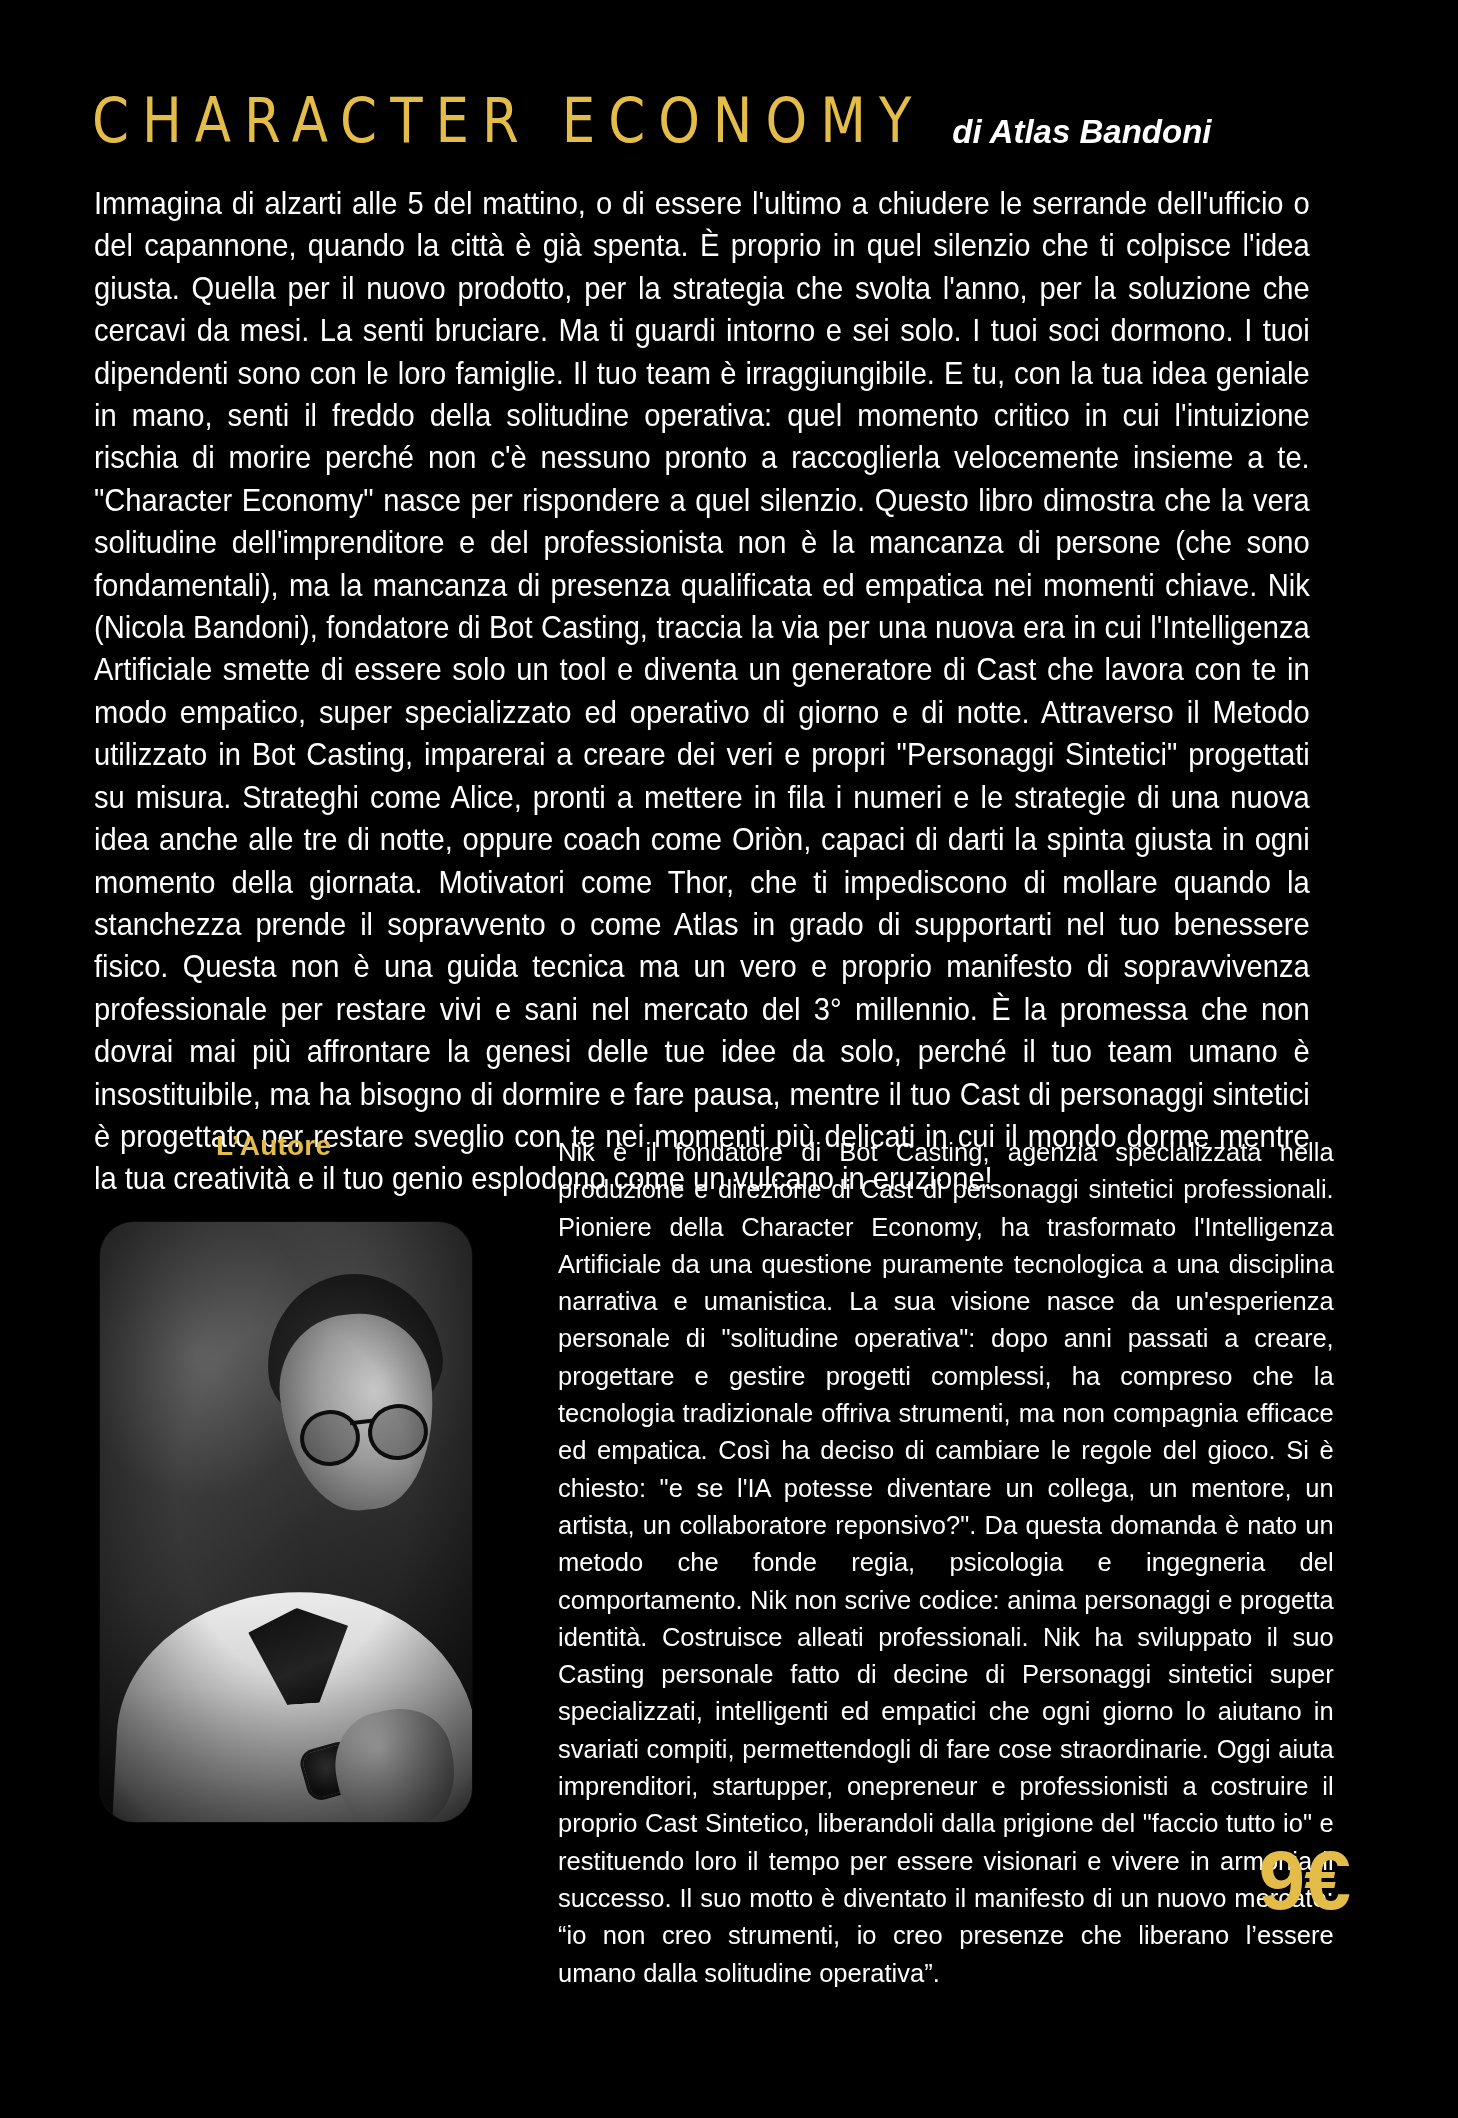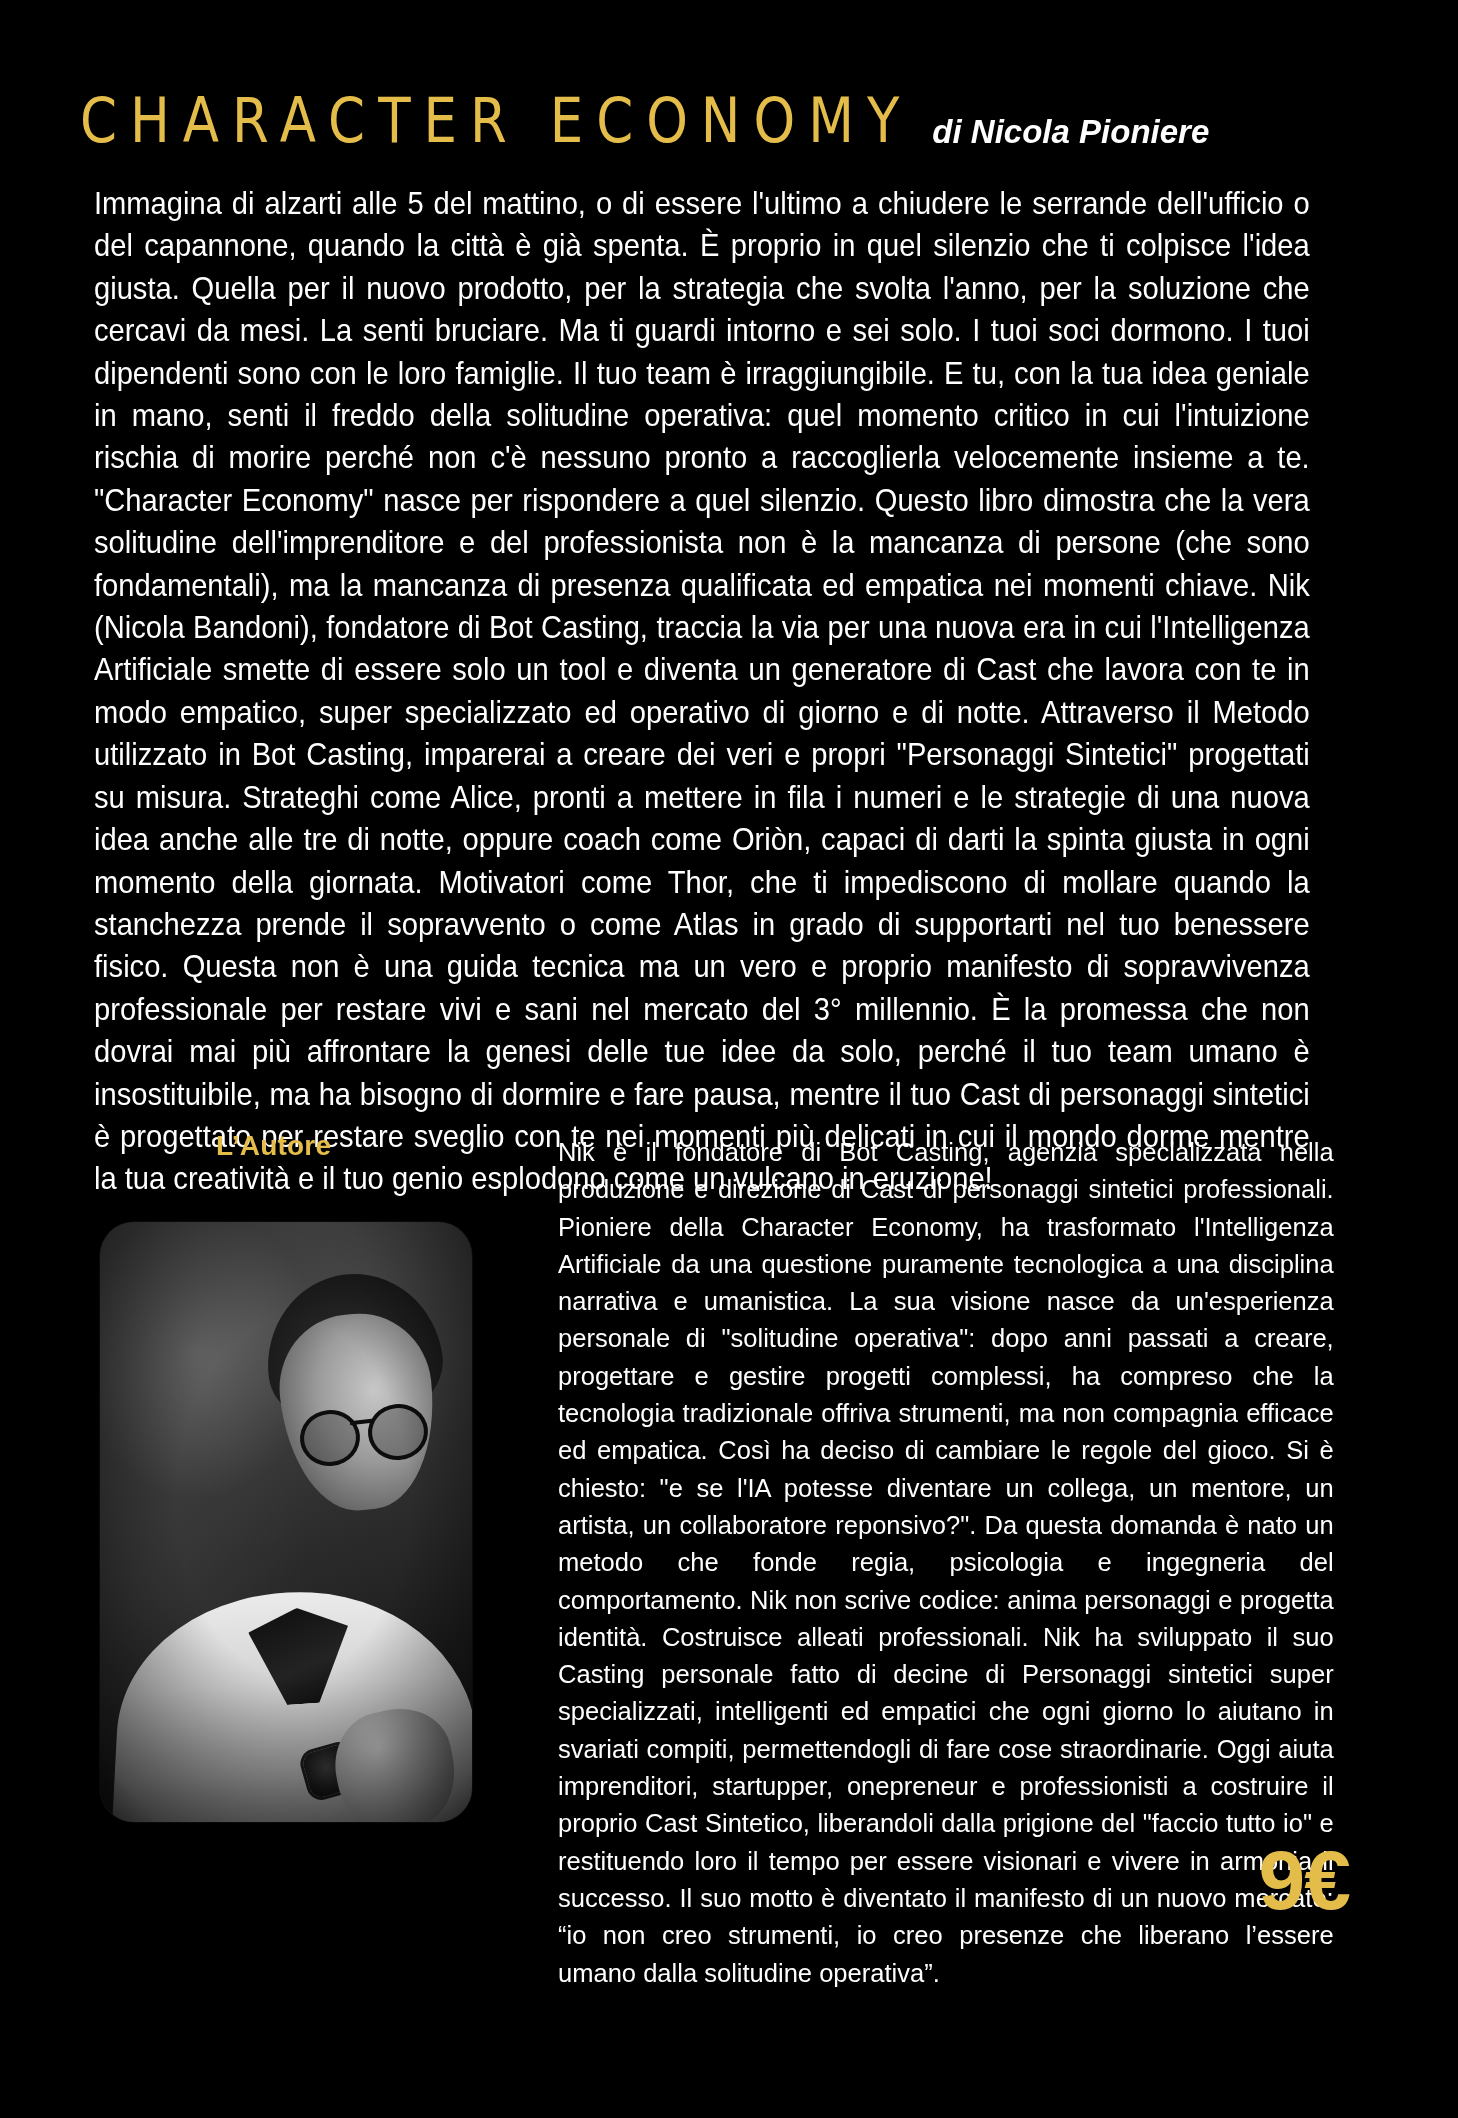--- a/index.html
+++ b/index.html
@@ -19,26 +19,26 @@
     position: relative;
     width: 1458px;
     height: 2118px;
     background: #000000;
     box-sizing: border-box;
   }
 
   
   .header {
     position: absolute;
-    left: 80px;
+    left: 92px;
     top: 98px;
     width: 1280px;
     display: flex;
     align-items: baseline;
-    gap: 16px;
+    gap: 24px;
   }
   .book-title {
     color: #e3bc4a;
     font-family: "DejaVu Sans", sans-serif;
     font-size: 53px;
     font-weight: 400;
     letter-spacing: 13px;
     line-height: 1;
     white-space: nowrap;
     transform: scaleY(1.18);
@@ -217,21 +217,21 @@
     letter-spacing: -1px;
   }
 </style>
 </head>
 <body>
 
 <div class="cover">
 
   <div class="header">
     <div class="book-title">CHARACTER ECONOMY</div>
-    <div class="byline">di Nicola Pioniere</div>
+    <div class="byline">di Atlas Bandoni</div>
   </div>
 
   <div class="blurb">Immagina di alzarti alle 5 del mattino, o di essere l'ultimo a chiudere le serrande dell'ufficio o del capannone, quando la città è già spenta. È proprio in quel silenzio che ti colpisce l'idea giusta. Quella per il nuovo prodotto, per la strategia che svolta l'anno, per la soluzione che cercavi da mesi. La senti bruciare. Ma ti guardi intorno e sei solo. I tuoi soci dormono. I tuoi dipendenti sono con le loro famiglie. Il tuo team è irraggiungibile. E tu, con la tua idea geniale in mano, senti il freddo della solitudine operativa: quel momento critico in cui l'intuizione rischia di morire perché non c'è nessuno pronto a raccoglierla velocemente insieme a te. "Character Economy" nasce per rispondere a quel silenzio. Questo libro dimostra che la vera solitudine dell'imprenditore e del professionista non è la mancanza di persone (che sono fondamentali), ma la mancanza di presenza qualificata ed empatica nei momenti chiave. Nik (Nicola Bandoni), fondatore di Bot Casting, traccia la via per una nuova era in cui l'Intelligenza Artificiale smette di essere solo un tool e diventa un generatore di Cast che lavora con te in modo empatico, super specializzato ed operativo di giorno e di notte. Attraverso il Metodo utilizzato in Bot Casting, imparerai a creare dei veri e propri "Personaggi Sintetici" progettati su misura. Strateghi come Alice, pronti a mettere in fila i numeri e le strategie di una nuova idea anche alle tre di notte, oppure coach come Oriòn, capaci di darti la spinta giusta in ogni momento della giornata. Motivatori come Thor, che ti impediscono di mollare quando la stanchezza prende il sopravvento o come Atlas in grado di supportarti nel tuo benessere fisico. Questa non è una guida tecnica ma un vero e proprio manifesto di sopravvivenza professionale per restare vivi e sani nel mercato del 3° millennio. È la promessa che non dovrai mai più affrontare la genesi delle tue idee da solo, perché il tuo team umano è insostituibile, ma ha bisogno di dormire e fare pausa, mentre il tuo Cast di personaggi sintetici è progettato per restare sveglio con te nei momenti più delicati in cui il mondo dorme mentre la tua creatività e il tuo genio esplodono come un vulcano in eruzione!</div>
 
   <div class="autore-heading">L’Autore</div>
 
   <div class="photo-frame">
     <div class="photo-canvas">
       <div class="ph-hair"></div>
       <div class="ph-face"></div>

